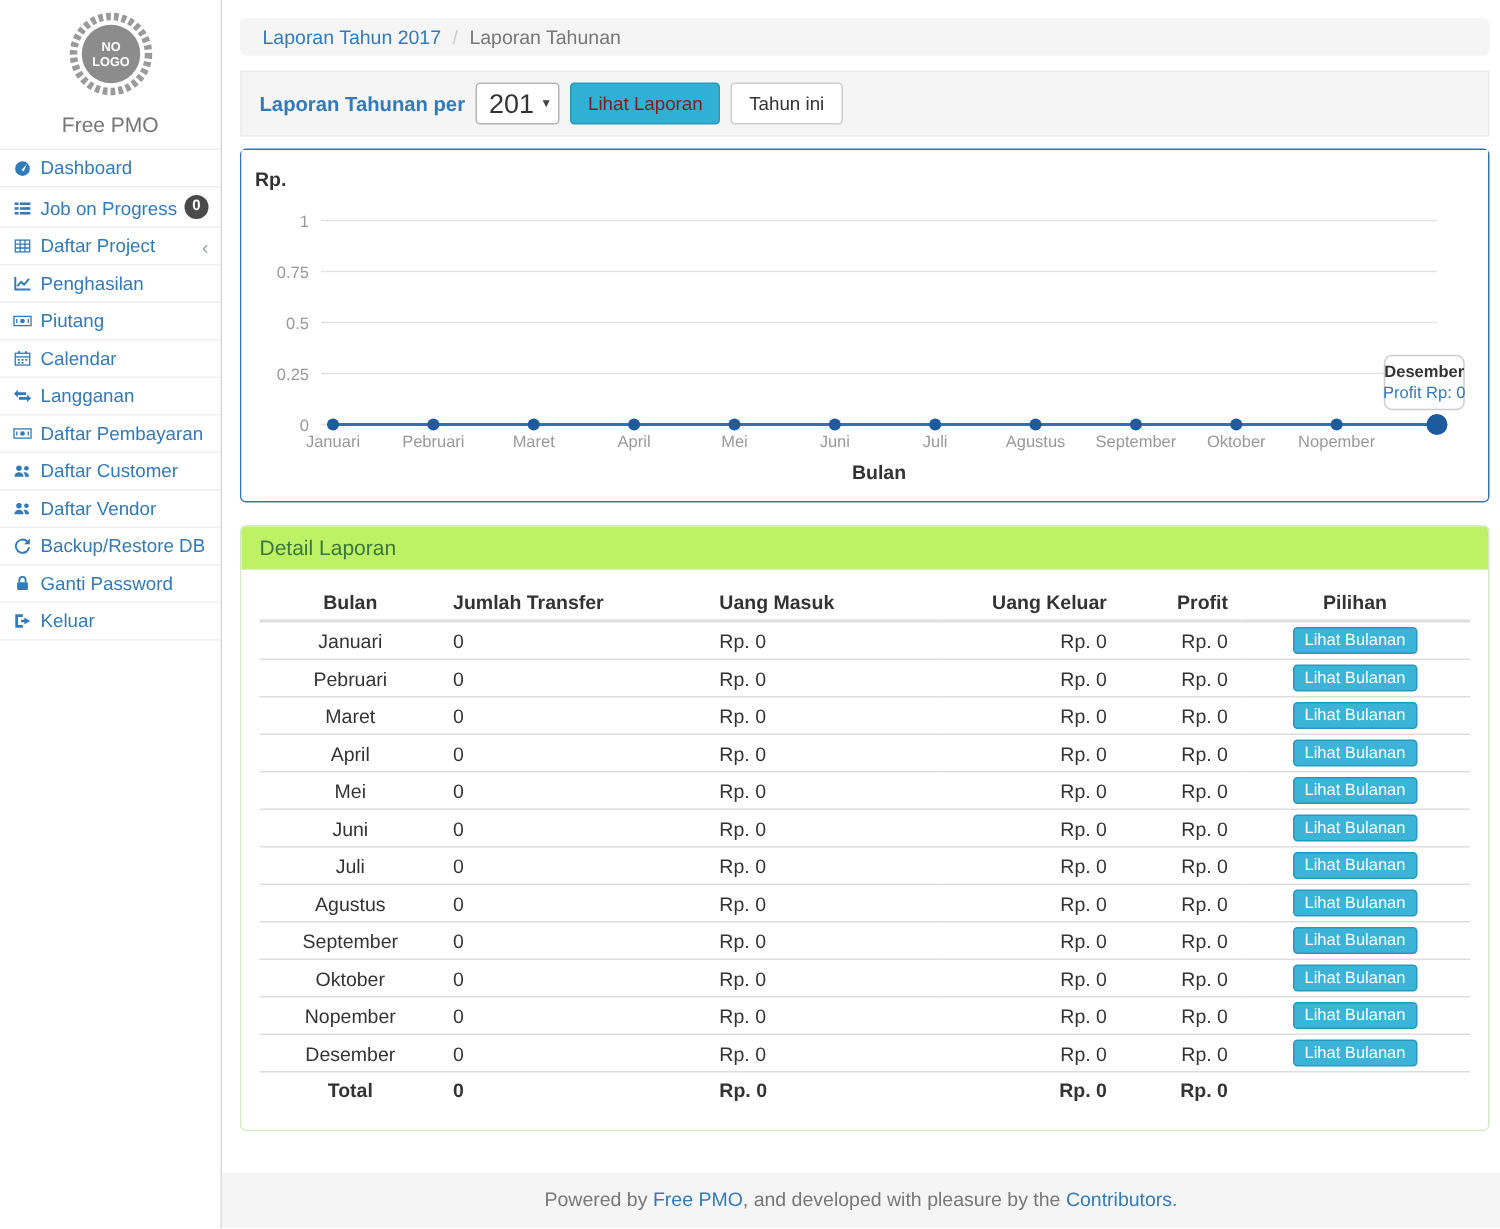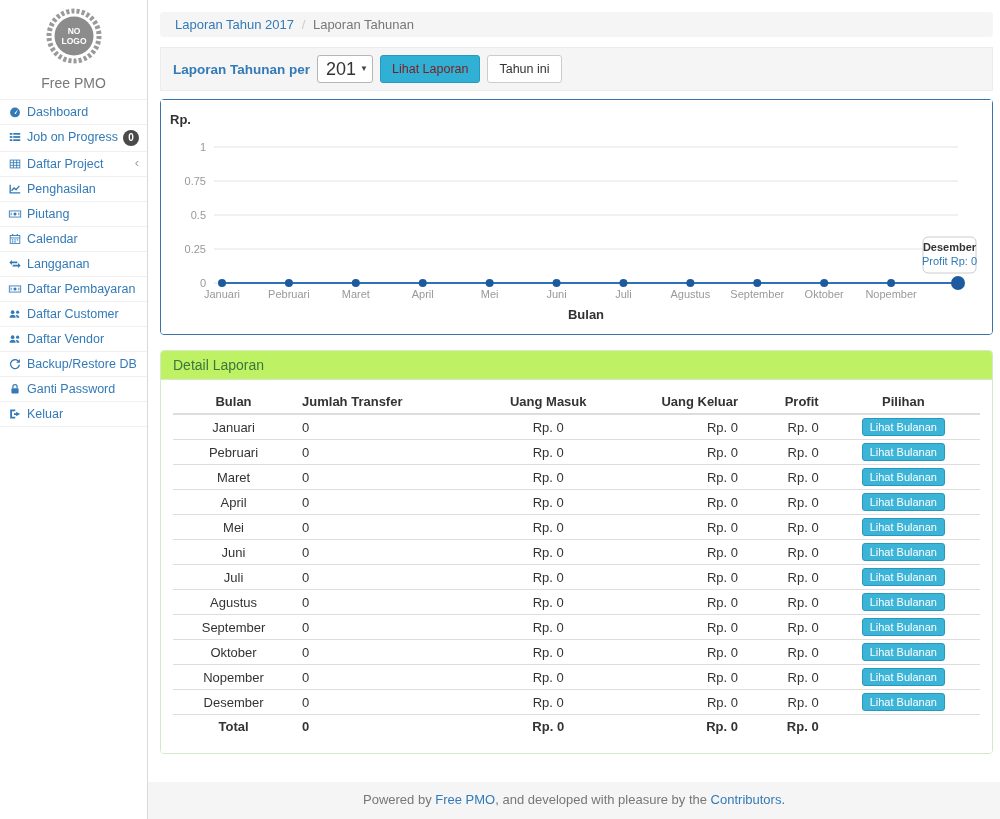--- a/index.html
+++ b/index.html
@@ -8,21 +8,21 @@
     font-family: "Liberation Sans", "DejaVu Sans", sans-serif;
     font-size: 13px; color:#333; background:#fff;
   }
   .app { display:flex; width:1000px; height:819px; overflow:hidden; background:#fff; }
 
   
   .sidebar { width:148px; flex-shrink:0; background:#fff; border-right:1px solid #d9d9d9; }
   .logo-area { text-align:center; padding-top:6px; }
   .brand { color:#777; font-size:14px; margin:6px 0 8px; }
   .sb-item {
-    display:flex; align-items:flex-start; gap:5px;
+    display:flex; align-items:flex-end; gap:5px;
     padding:5px 8px; border-top:1px solid #f915; border-top:1px solid #f0f0f0;
     color:#337ab7; cursor:pointer; font-size:12.5px; line-height:14px;
   }
   .sb-item:last-child { border-bottom:1px solid #f0f0f0; }
   .sb-icon { width:14px; height:14px; flex-shrink:0; display:inline-block; }
   .sb-icon svg { width:14px; height:14px; display:block; }
   .sb-label { white-space:nowrap; }
   .sb-badge {
     margin-left:auto; background:#4a4a4a; color:#fff; border-radius:50%;
     width:16px; height:16px; line-height:16px; text-align:center; font-size:10px; font-weight:bold;
@@ -75,21 +75,21 @@
     background:#bef264; color:#3c763d; padding:6px 12px; font-size:14px;
     border-bottom:1px solid #d6e9c6; border-radius:3px 3px 0 0;
   }
   .panel-success-body { padding:10px 12px 14px; background:#fff; border-radius:0 0 3px 3px; }
 
   table.detail { width:100%; border-collapse:collapse; font-size:13px; }
   table.detail th { border-bottom:2px solid #ddd; padding:4px 8px; font-weight:bold; }
   table.detail td { border-top:1px solid #ddd; padding:3px 8px; height:24px; }
   table.detail th:nth-child(1), table.detail td:nth-child(1) { text-align:center; width:15%; }
   table.detail th:nth-child(2), table.detail td:nth-child(2) { text-align:left; width:22%; }
-  table.detail th:nth-child(3), table.detail td:nth-child(3) { text-align:center;  width:19%; }
+  table.detail th:nth-child(3), table.detail td:nth-child(3) { text-align:left;  width:19%; }
   table.detail th:nth-child(4), table.detail td:nth-child(4) { text-align:right;  width:15%; }
   table.detail th:nth-child(5), table.detail td:nth-child(5) { text-align:right;  width:10%; }
   table.detail th:nth-child(6), table.detail td:nth-child(6) { text-align:center; width:19%; }
   tr.total-row td { font-weight:bold; }
   .btn-xs {
     background:#3bb4d8; border:1px solid #269abc; color:#fff; border-radius:3px;
     font-size:11px; padding:2px 7px; cursor:pointer; font-family:"Liberation Sans", sans-serif;
   }
 
   

